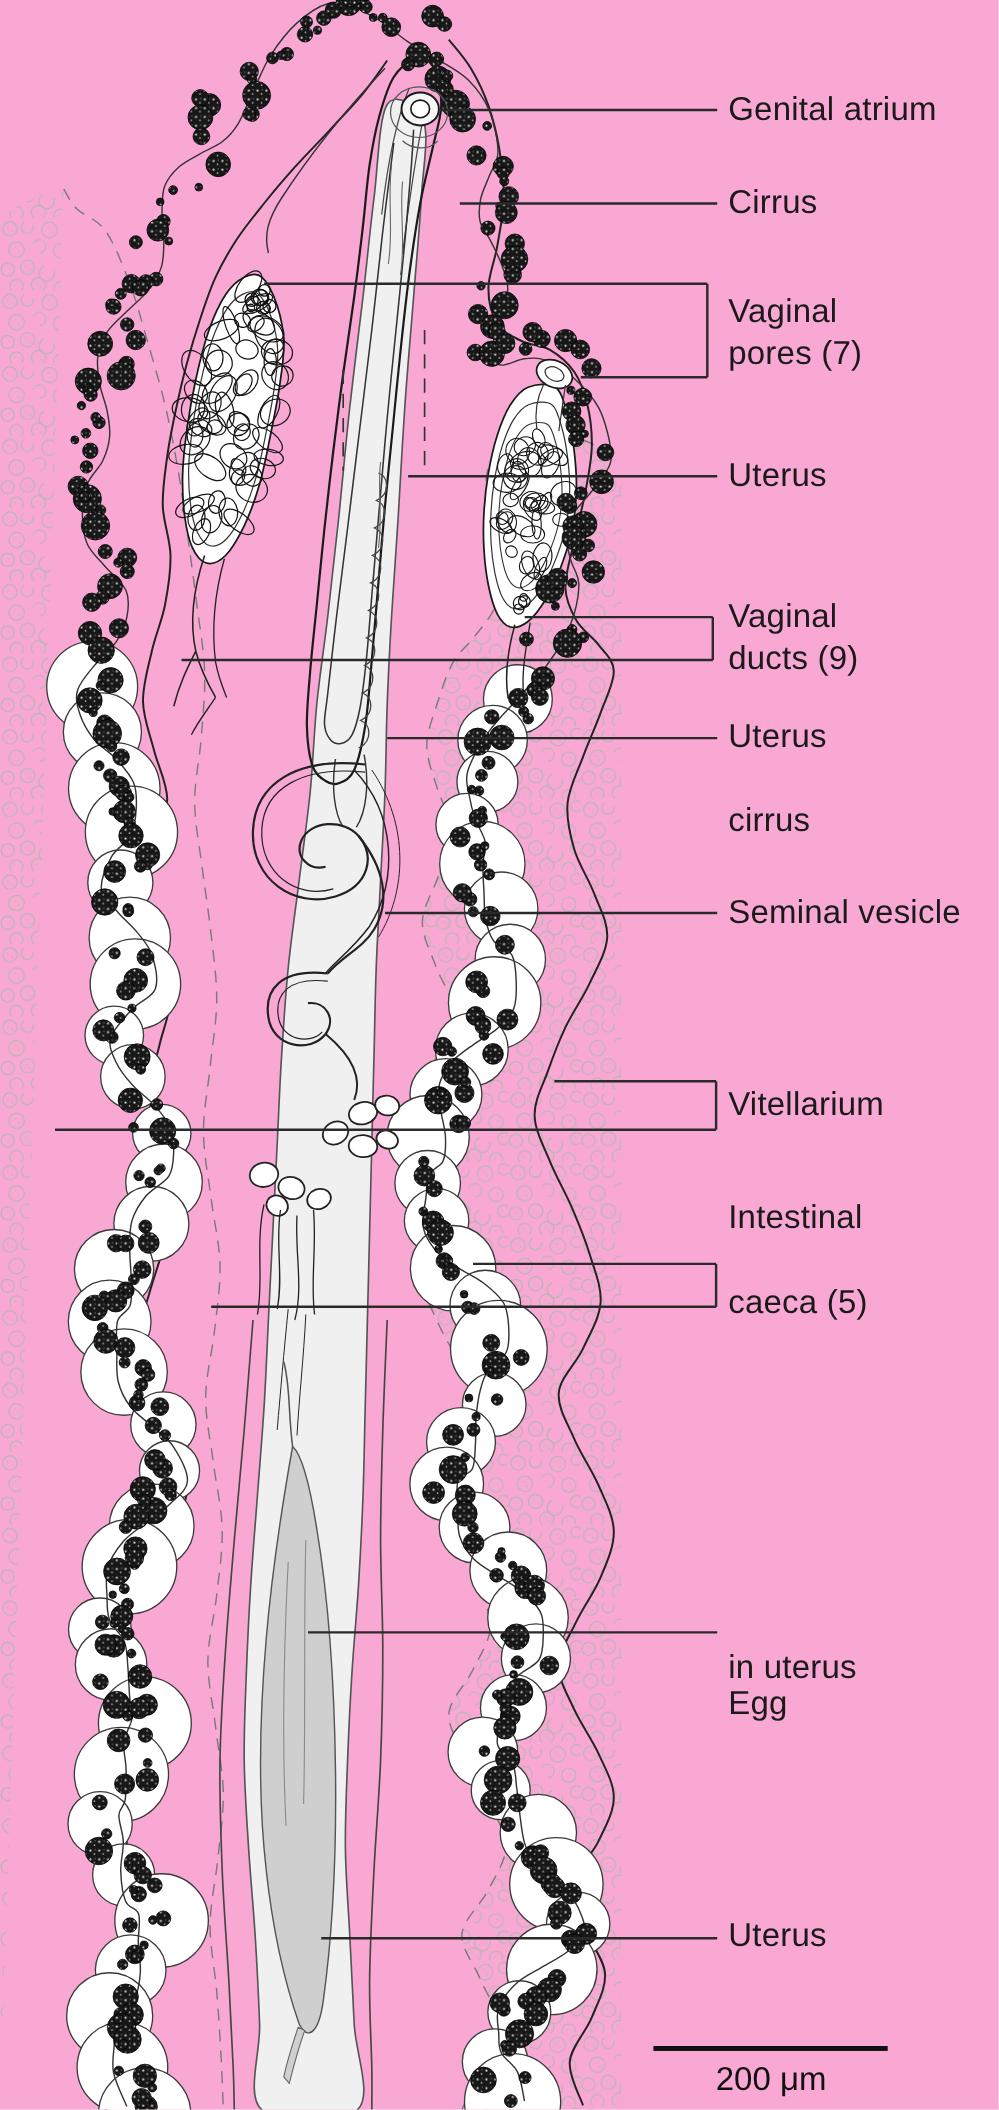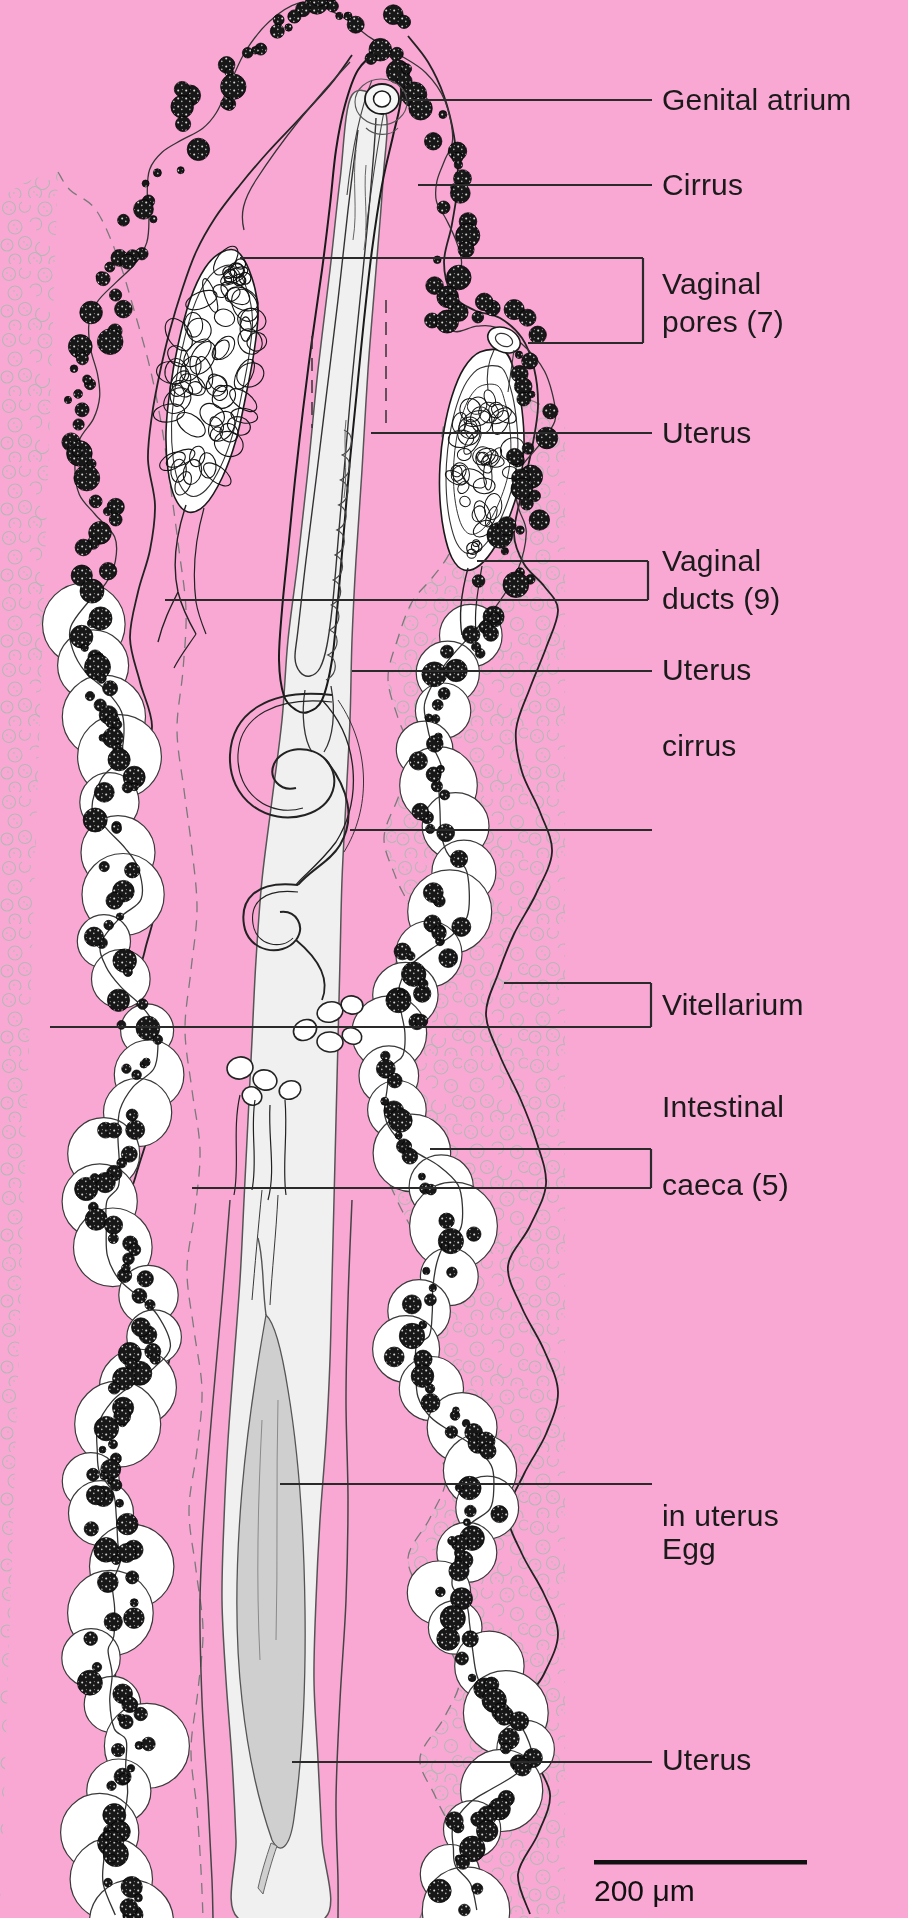--- a/index.html
+++ b/index.html
@@ -1,21 +1,21 @@
 <!DOCTYPE html>
 <html><head>
 <meta charset="utf-8">
 <style>
   html,body{margin:0;padding:0;background:#fff;}
   #stage{position:relative;width:908px;height:1918px;background:#f9a8d4;overflow:hidden;
          font-family:"Liberation Sans", sans-serif;}
   #art{position:absolute;left:0;top:0;}
   .lbl{position:absolute;left:662px;font-size:30px;line-height:38px;color:#1a1a1a;
        white-space:nowrap;letter-spacing:0.2px;}
-  #scale-label{position:absolute;left:594px;top:1874px;width:214px;
+  #scale-label{position:absolute;left:594px;top:1874px;width:214px;text-align:center;
        font-size:30px;color:#111;}
 </style>
 </head>
 <body>
 
 <div id="stage">
 
   <svg id="art" width="908" height="1918" viewBox="0 0 908 1918">
     <defs>
       <pattern id="cells" width="66" height="66" patternUnits="userSpaceOnUse">
@@ -731,20 +731,21 @@
 
   <div class="lbl" style="top:81px">Genital atrium</div>
   <div class="lbl" style="top:166px">Cirrus</div>
   <div class="lbl" style="top:265px">Vaginal</div>
   <div class="lbl" style="top:303px">pores (7)</div>
   <div class="lbl" style="top:414px">Uterus</div>
   <div class="lbl" style="top:542px">Vaginal</div>
   <div class="lbl" style="top:580px">ducts (9)</div>
   <div class="lbl" style="top:651px">Uterus</div>
   <div class="lbl" style="top:727px">cirrus</div>
+  <div class="lbl" style="top:811px">Seminal vesicle</div>
   <div class="lbl" style="top:986px">Vitellarium</div>
   <div class="lbl" style="top:1088px">Intestinal</div>
   <div class="lbl" style="top:1166px">caeca (5)</div>
   <div class="lbl" style="top:1530px">Egg</div>
   <div class="lbl" style="top:1497px">in uterus</div>
   <div class="lbl" style="top:1741px">Uterus</div>
 
   <div id="scale-label">200 μm</div>
 </div>
 

